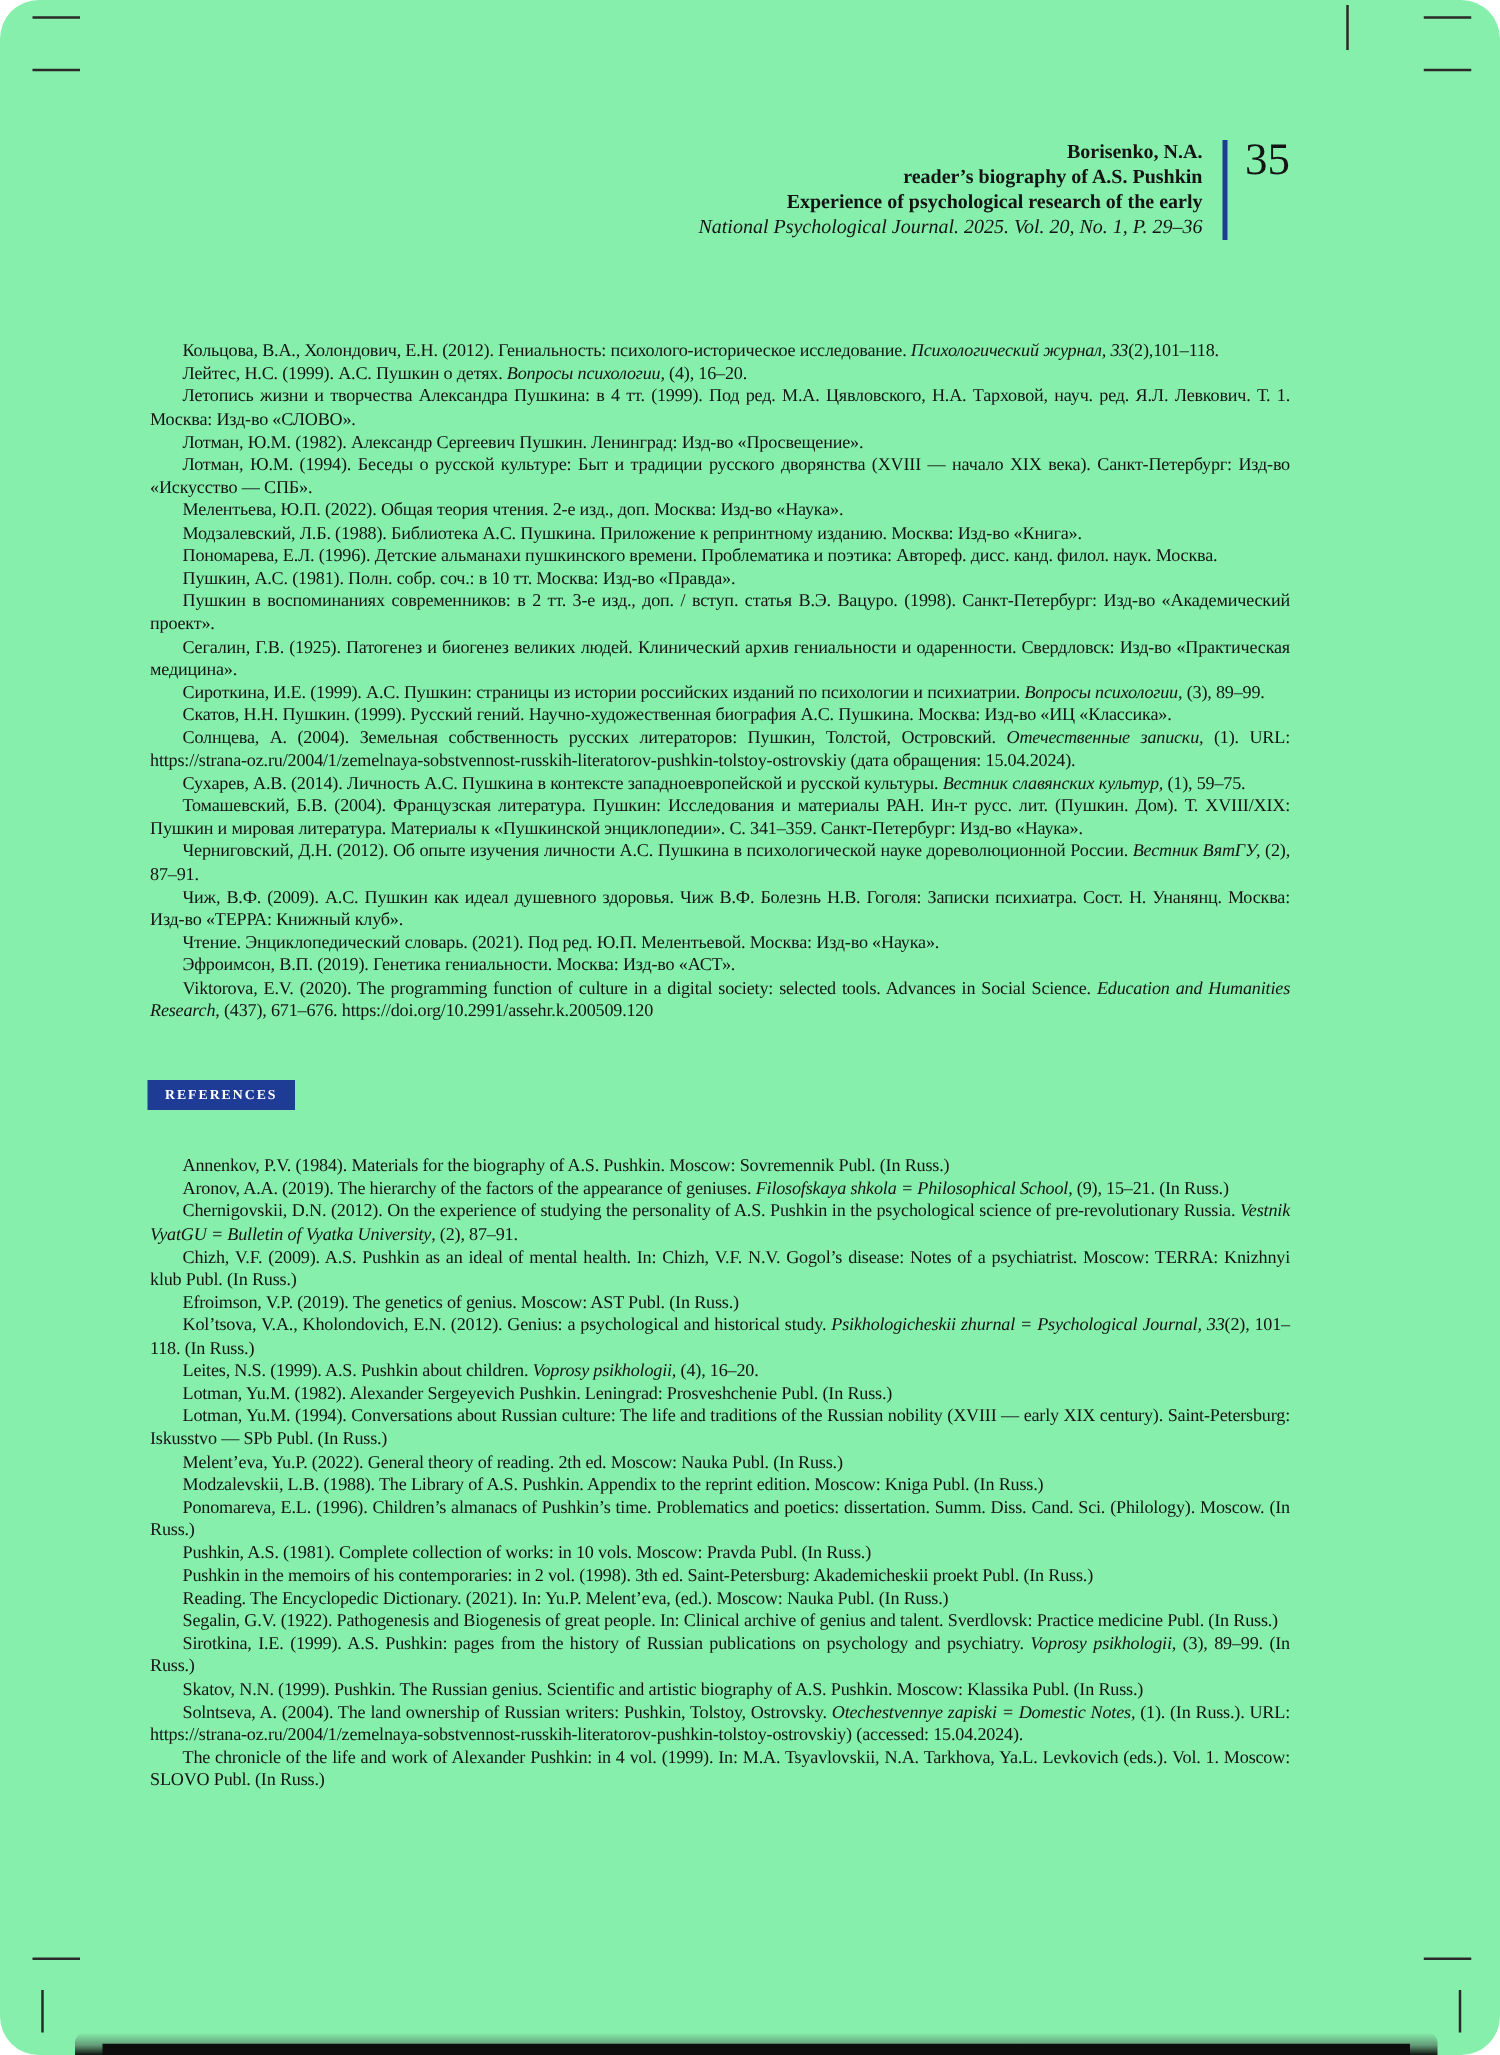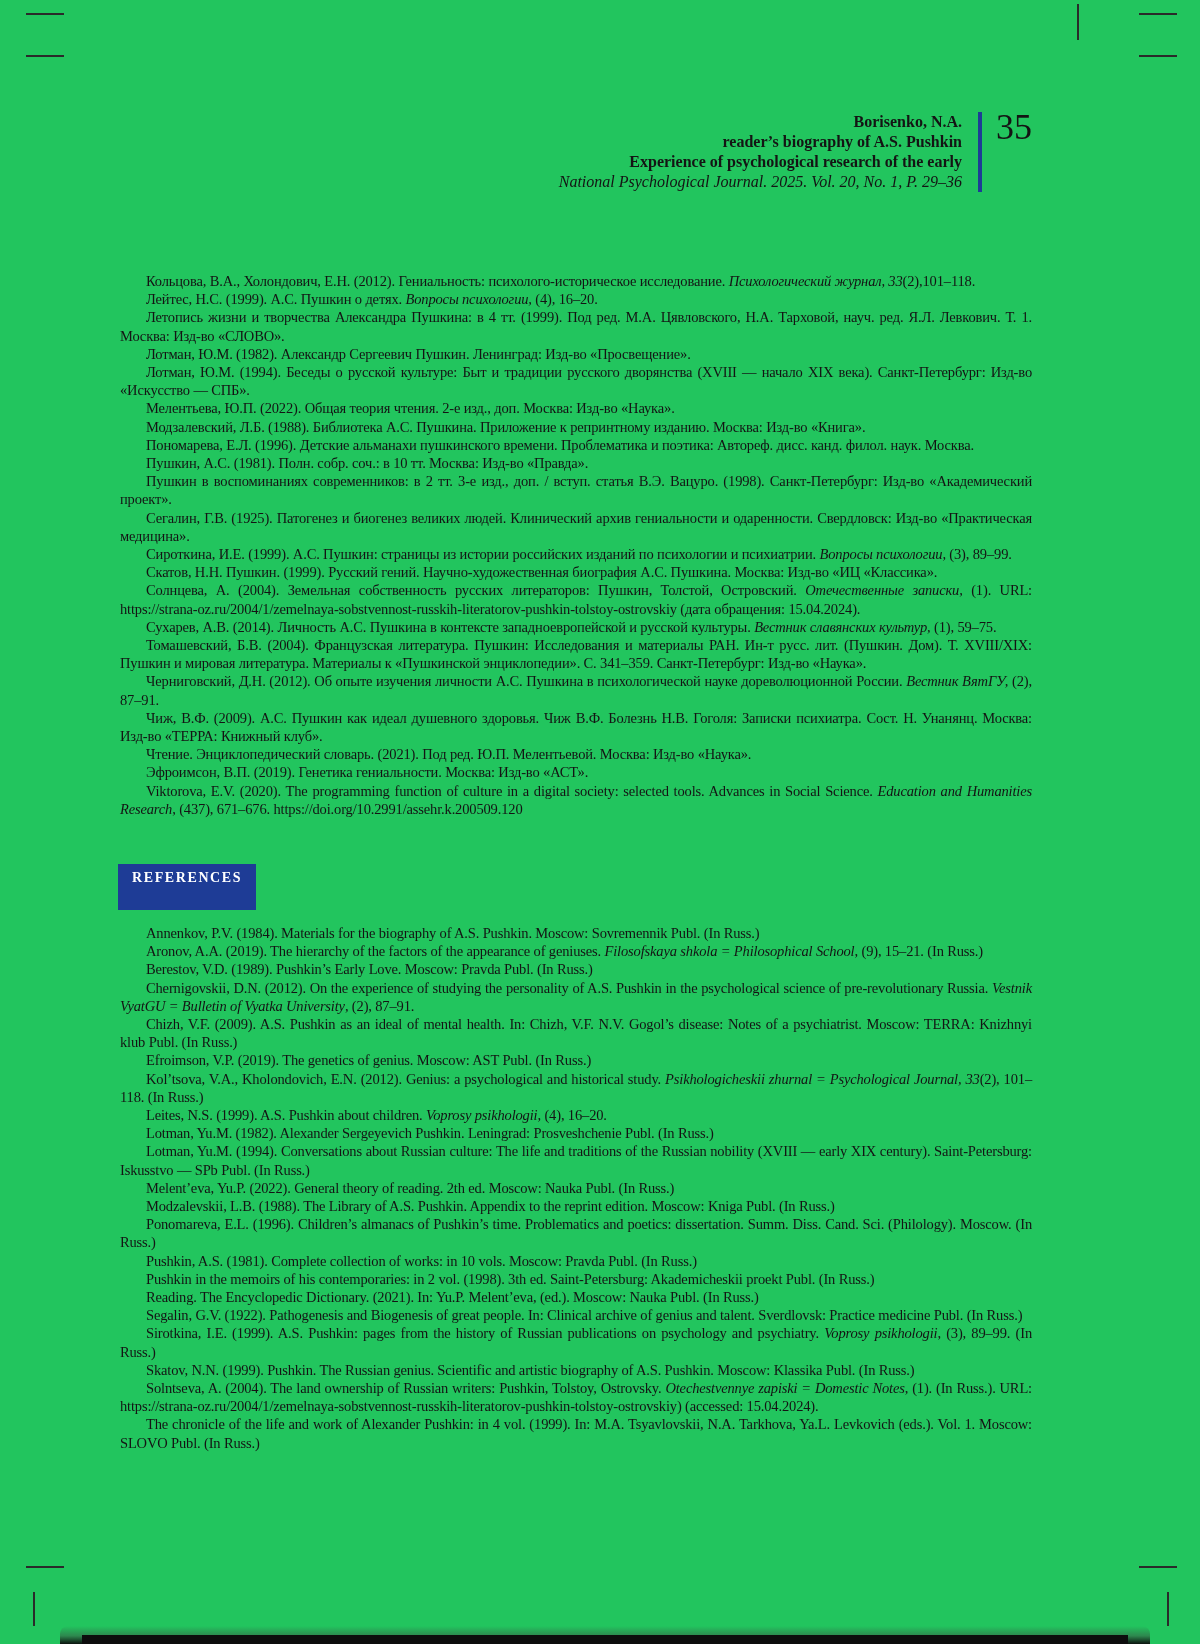--- a/index.html
+++ b/index.html
@@ -1,24 +1,25 @@
 <!DOCTYPE html>
 <html><head>
 <meta charset="utf-8">
 <style>
   * { box-sizing: border-box; }
   html, body { margin: 0; padding: 0; background: #ffffff; }
   .page {
     position: relative;
     width: 1200px;
     height: 1644px;
-    background: #22c55e;
+    background: #86efac;
     overflow: hidden;
     font-family: "Liberation Serif", "DejaVu Serif", serif;
     color: #141414;
+    border-radius: 31px;
   }
 
   
   .mark { position: absolute; background: #2a2a2a; }
 
   
   .page-header {
     position: absolute;
     top: 110px;
     left: 120px;
@@ -64,23 +65,23 @@
   .ref em { font-style: italic; }
 
   
   .refs-badge {
     position: absolute;
     top: 864px;
     left: 118px;
     background: #1e3c96;
     color: #ffffff;
     font-weight: bold;
-    font-size: 14px;
+    font-size: 11px;
     letter-spacing: 1.6px;
-    padding: 6px 14px 24px 14px;
+    padding: 6px 14px 6px 14px;
   }
 
   
   .bottom-shadow {
     position: absolute;
     left: 60px;
     right: 50px;
     bottom: 0;
     height: 18px;
     background: linear-gradient(to bottom, rgba(0,0,0,0) 0%, rgba(60,60,60,0.45) 55%, rgba(10,10,10,0.95) 100%);
@@ -143,21 +144,20 @@
       <p class="ref">Чтение. Энциклопедический словарь. (2021). Под ред. Ю.П. Мелентьевой. Москва: Изд-во «Наука».</p>
       <p class="ref">Эфроимсон, В.П. (2019). Генетика гениальности. Москва: Изд-во «АСТ».</p>
       <p class="ref">Viktorova, E.V. (2020). The programming function of culture in a digital society: selected tools. Advances in Social Science. <em>Education and Humanities Research</em>, (437), 671–676. https://doi.org/10.2991/assehr.k.200509.120</p>
     </section>
 
   <div class="refs-badge">REFERENCES</div>
 
   <section class="refs refs-en">
       <p class="ref">Annenkov, P.V. (1984). Materials for the biography of A.S. Pushkin. Moscow: Sovremennik Publ. (In Russ.)</p>
       <p class="ref">Aronov, A.A. (2019). The hierarchy of the factors of the appearance of geniuses. <em>Filosofskaya shkola = Philosophical School</em>, (9), 15–21. (In Russ.)</p>
-      <p class="ref">Berestov, V.D. (1989). Pushkin’s Early Love. Moscow: Pravda Publ. (In Russ.)</p>
       <p class="ref">Chernigovskii, D.N. (2012). On the experience of studying the personality of A.S. Pushkin in the psychological science of pre-revolutionary Russia. <em>Vestnik VyatGU = Bulletin of Vyatka University</em>, (2), 87–91.</p>
       <p class="ref">Chizh, V.F. (2009). A.S. Pushkin as an ideal of mental health. In: Chizh, V.F. N.V. Gogol’s disease: Notes of a psychiatrist. Moscow: TERRA: Knizhnyi klub Publ. (In Russ.)</p>
       <p class="ref">Efroimson, V.P. (2019). The genetics of genius. Moscow: AST Publ. (In Russ.)</p>
       <p class="ref">Kol’tsova, V.A., Kholondovich, E.N. (2012). Genius: a psychological and historical study. <em>Psikhologicheskii zhurnal = Psychological Journal, 33</em>(2), 101–118. (In Russ.)</p>
       <p class="ref">Leites, N.S. (1999). A.S. Pushkin about children. <em>Voprosy psikhologii,</em> (4), 16–20.</p>
       <p class="ref">Lotman, Yu.M. (1982). Alexander Sergeyevich Pushkin. Leningrad: Prosveshchenie Publ. (In Russ.)</p>
       <p class="ref">Lotman, Yu.M. (1994). Conversations about Russian culture: The life and traditions of the Russian nobility (XVIII — early XIX century). Saint-Petersburg: Iskusstvo — SPb Publ. (In Russ.)</p>
       <p class="ref">Melent’eva, Yu.P. (2022). General theory of reading. 2th ed. Moscow: Nauka Publ. (In Russ.)</p>
       <p class="ref">Modzalevskii, L.B. (1988). The Library of A.S. Pushkin. Appendix to the reprint edition. Moscow: Kniga Publ. (In Russ.)</p>
       <p class="ref">Ponomareva, E.L. (1996). Children’s almanacs of Pushkin’s time. Problematics and poetics: dissertation. Summ. Diss. Cand. Sci. (Philology). Moscow. (In Russ.)</p>

